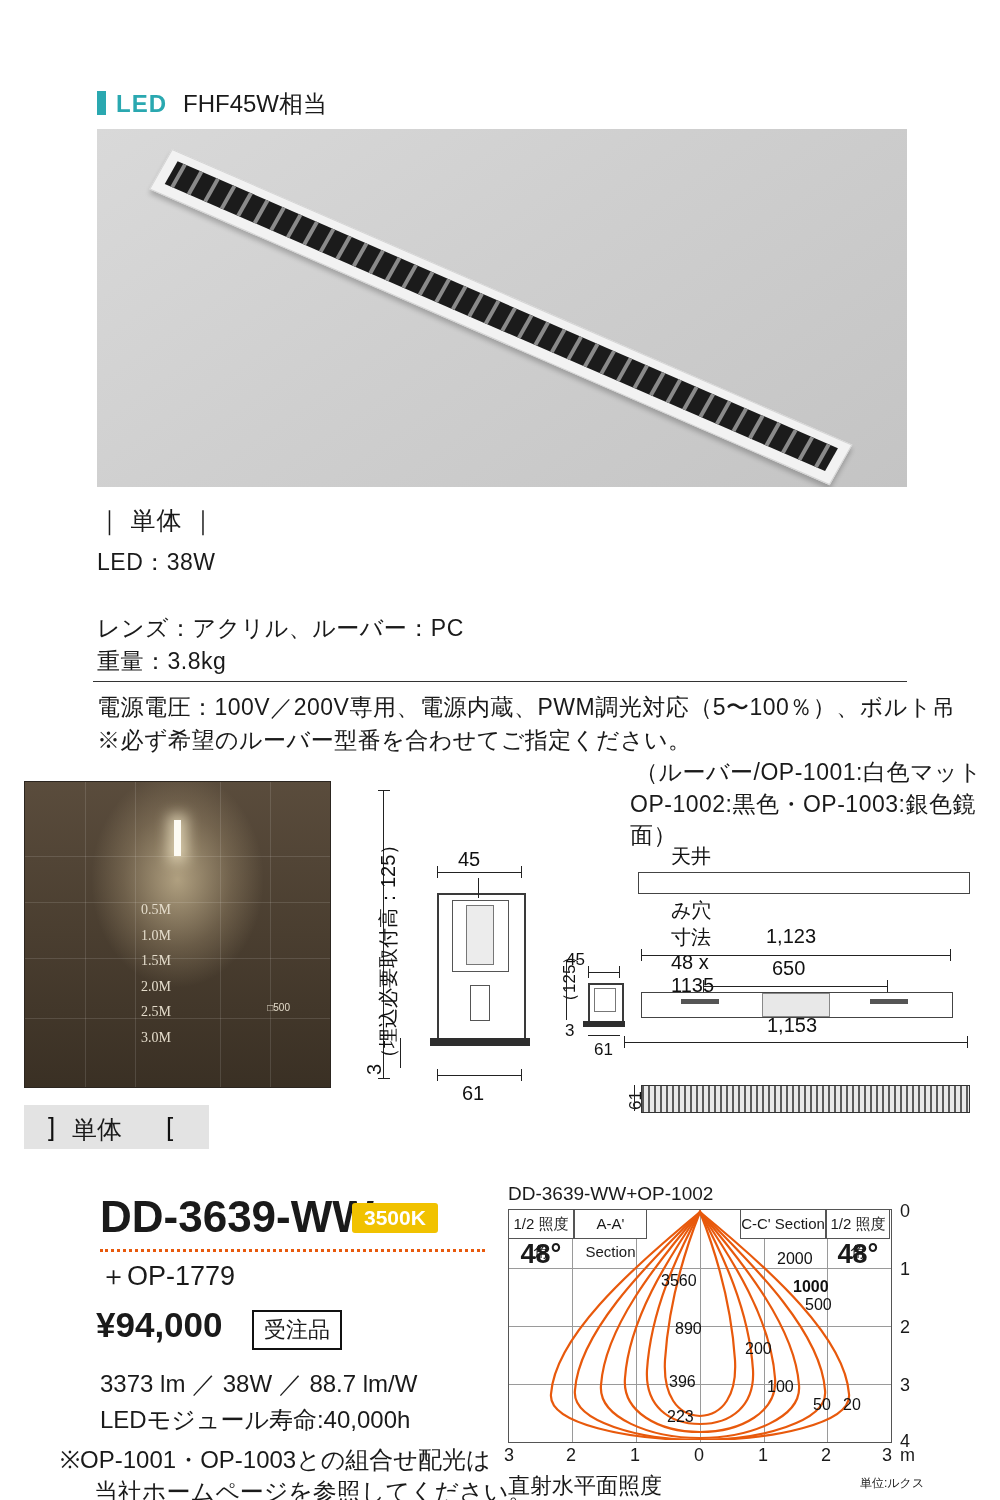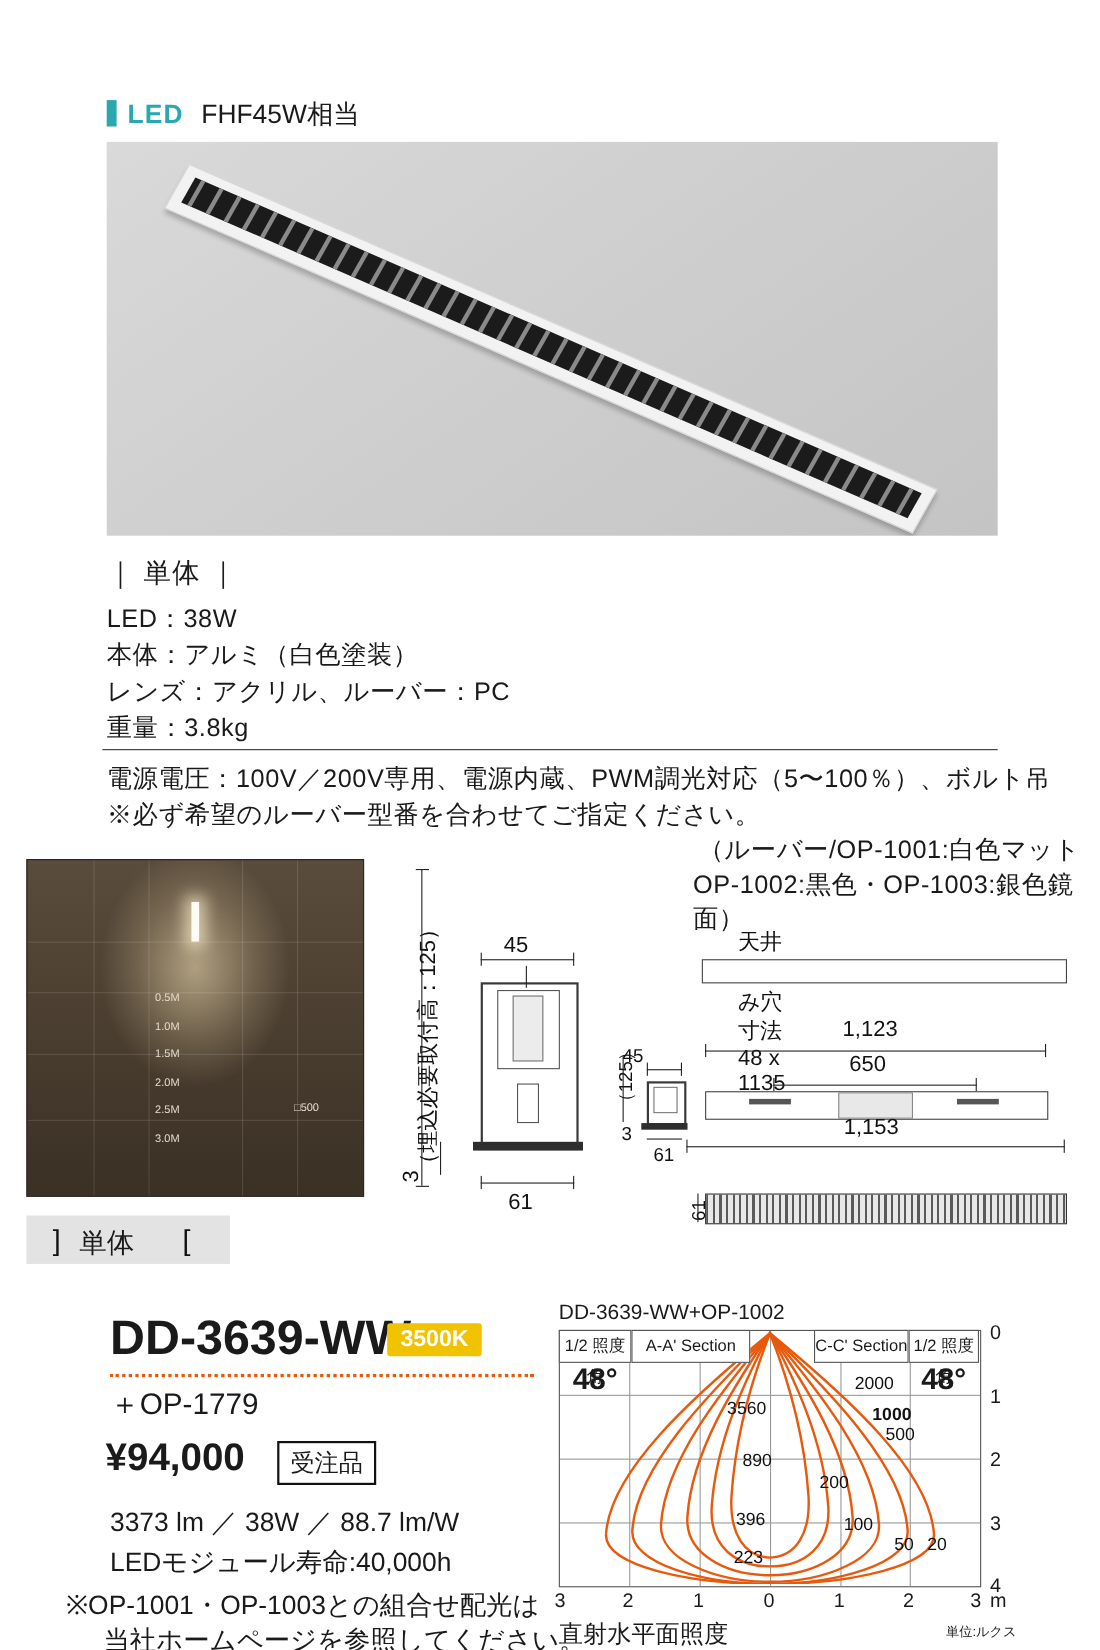--- a/index.html
+++ b/index.html
@@ -65,21 +65,21 @@
     position:absolute;left:24px;top:781px;width:305px;height:305px;
     background:#3a3228;overflow:hidden;border:1px solid #2c2620;
   }
   .room .floor{position:absolute;left:0;top:0;width:100%;height:100%;
     background:
       radial-gradient(ellipse 120px 150px at 50% 32%, rgba(255,236,190,.55) 0%, rgba(255,230,180,.18) 45%, rgba(0,0,0,0) 72%),
       linear-gradient(#5a4c3c,#3a3024);
   }
   .room .grid-v,.room .grid-h{position:absolute;background:rgba(255,255,255,.12);}
   .room .lamp{position:absolute;left:149px;top:38px;width:7px;height:36px;background:#fdfbf3;box-shadow:0 0 14px 6px rgba(255,245,210,.65);}
-  .room .scale{position:absolute;color:#e4dccb;font-size:10px;}
+  .room .scale{position:absolute;color:#e4dccb;font-size:14px;font-family:Liberation Serif, serif;}
   .room .sqm{position:absolute;right:40px;bottom:74px;color:#e4dccb;font-size:10px;}
 
   
   .dwg{position:absolute;}
   .dim-txt{position:absolute;font-size:20px;color:#111;}
   .dim-sm{position:absolute;font-size:17px;color:#111;}
   .vline{position:absolute;background:#222;width:1px;}
   .hline{position:absolute;background:#222;height:1px;}
   .rot90{transform:rotate(-90deg);transform-origin:0 0;white-space:nowrap;}
 
@@ -170,21 +170,20 @@
             <div class="fix-lv" style="left:672px"></div>
             <div class="fix-lv" style="left:690px"></div>
           <div class="fix-lv" style="left:708px"></div>
         </div>
       </div>
     </div>
   </div>
 
   <div class="sec-title" style="left:97px;top:504px;">｜ 単体 ｜</div>
   <div class="tline" style="left:97px;top:547px;">LED：38W</div>
-  <div class="tline" style="left:97px;top:580px;">本体：アルミ（白色塗装）</div>
   <div class="tline" style="left:97px;top:613px;">レンズ：アクリル、ルーバー：PC</div>
   <div class="tline" style="left:97px;top:646px;">重量：3.8kg</div>
 
   <div class="hr-line" style="left:93px;top:681px;width:814px;"></div>
   <div class="tline" style="left:97px;top:692px;">電源電圧：100V／200V専用、電源内蔵、PWM調光対応（5〜100％）、ボルト吊</div>
   <div class="tline" style="left:97px;top:725px;">※必ず希望のルーバー型番を合わせてご指定ください。</div>
   <div class="tline" style="left:635px;top:757px;">（ルーバー/OP-1001:白色マット</div>
   <div class="tline" style="left:630px;top:789px;">OP-1002:黒色・OP-1003:銀色鏡面）</div>
 
   <div class="room">
@@ -332,21 +331,21 @@
       <div class="clabel" style="left:268px;top:40px;">2000</div>
       <div class="clabel" style="left:284px;top:68px;font-weight:bold;">1000</div>
       <div class="clabel" style="left:296px;top:86px;">500</div>
       <div class="clabel" style="left:236px;top:130px;">200</div>
       <div class="clabel" style="left:258px;top:168px;">100</div>
       <div class="clabel" style="left:304px;top:186px;">50</div>
       <div class="clabel" style="left:334px;top:186px;">20</div>
     </div>
 
     <div class="hdr" style="left:0;width:66px;">1/2 照度角</div>
-    <div class="hdr" style="left:66px;width:108px;">A-A' Section</div>
+    <div class="hdr" style="left:66px;width:73px;">A-A' Section</div>
     <div class="hdr" style="left:232px;width:86px;">C-C' Section</div>
     <div class="hdr" style="left:318px;width:64px;">1/2 照度角</div>
     <div class="ang" style="left:0;width:66px;">48°</div>
     <div class="ang" style="left:318px;width:64px;">48°</div>
 
     <div class="ylab" style="top:18px;">0</div>
     <div class="ylab" style="top:76px;">1</div>
     <div class="ylab" style="top:134px;">2</div>
     <div class="ylab" style="top:192px;">3</div>
     <div class="ylab" style="top:248px;">4</div>

